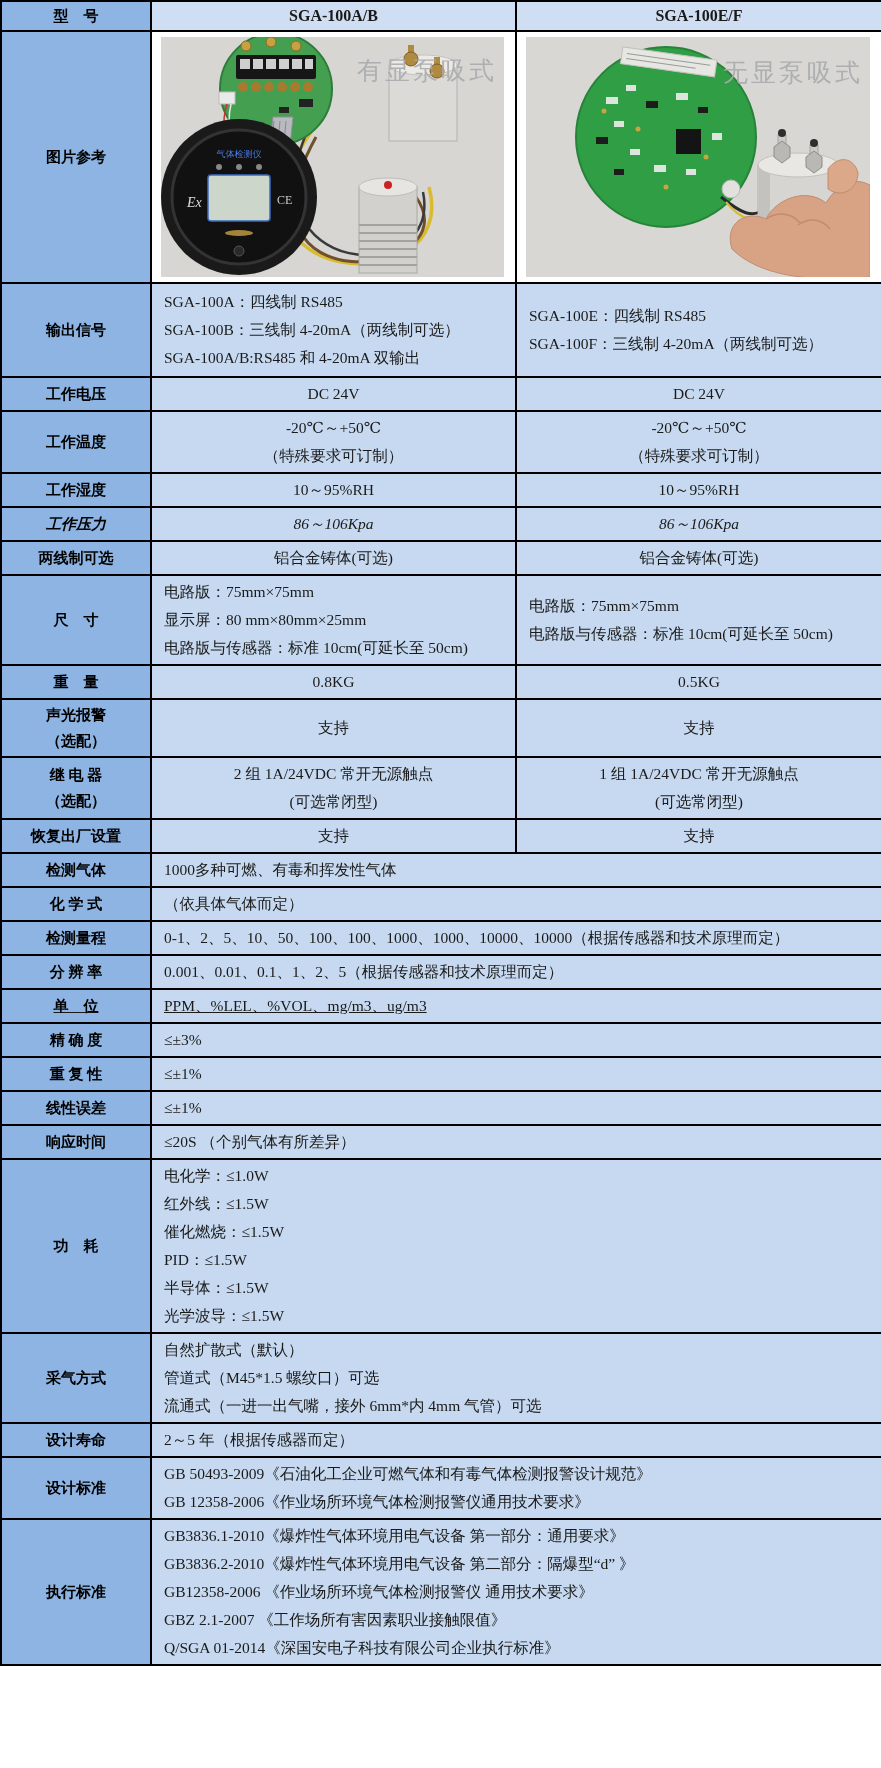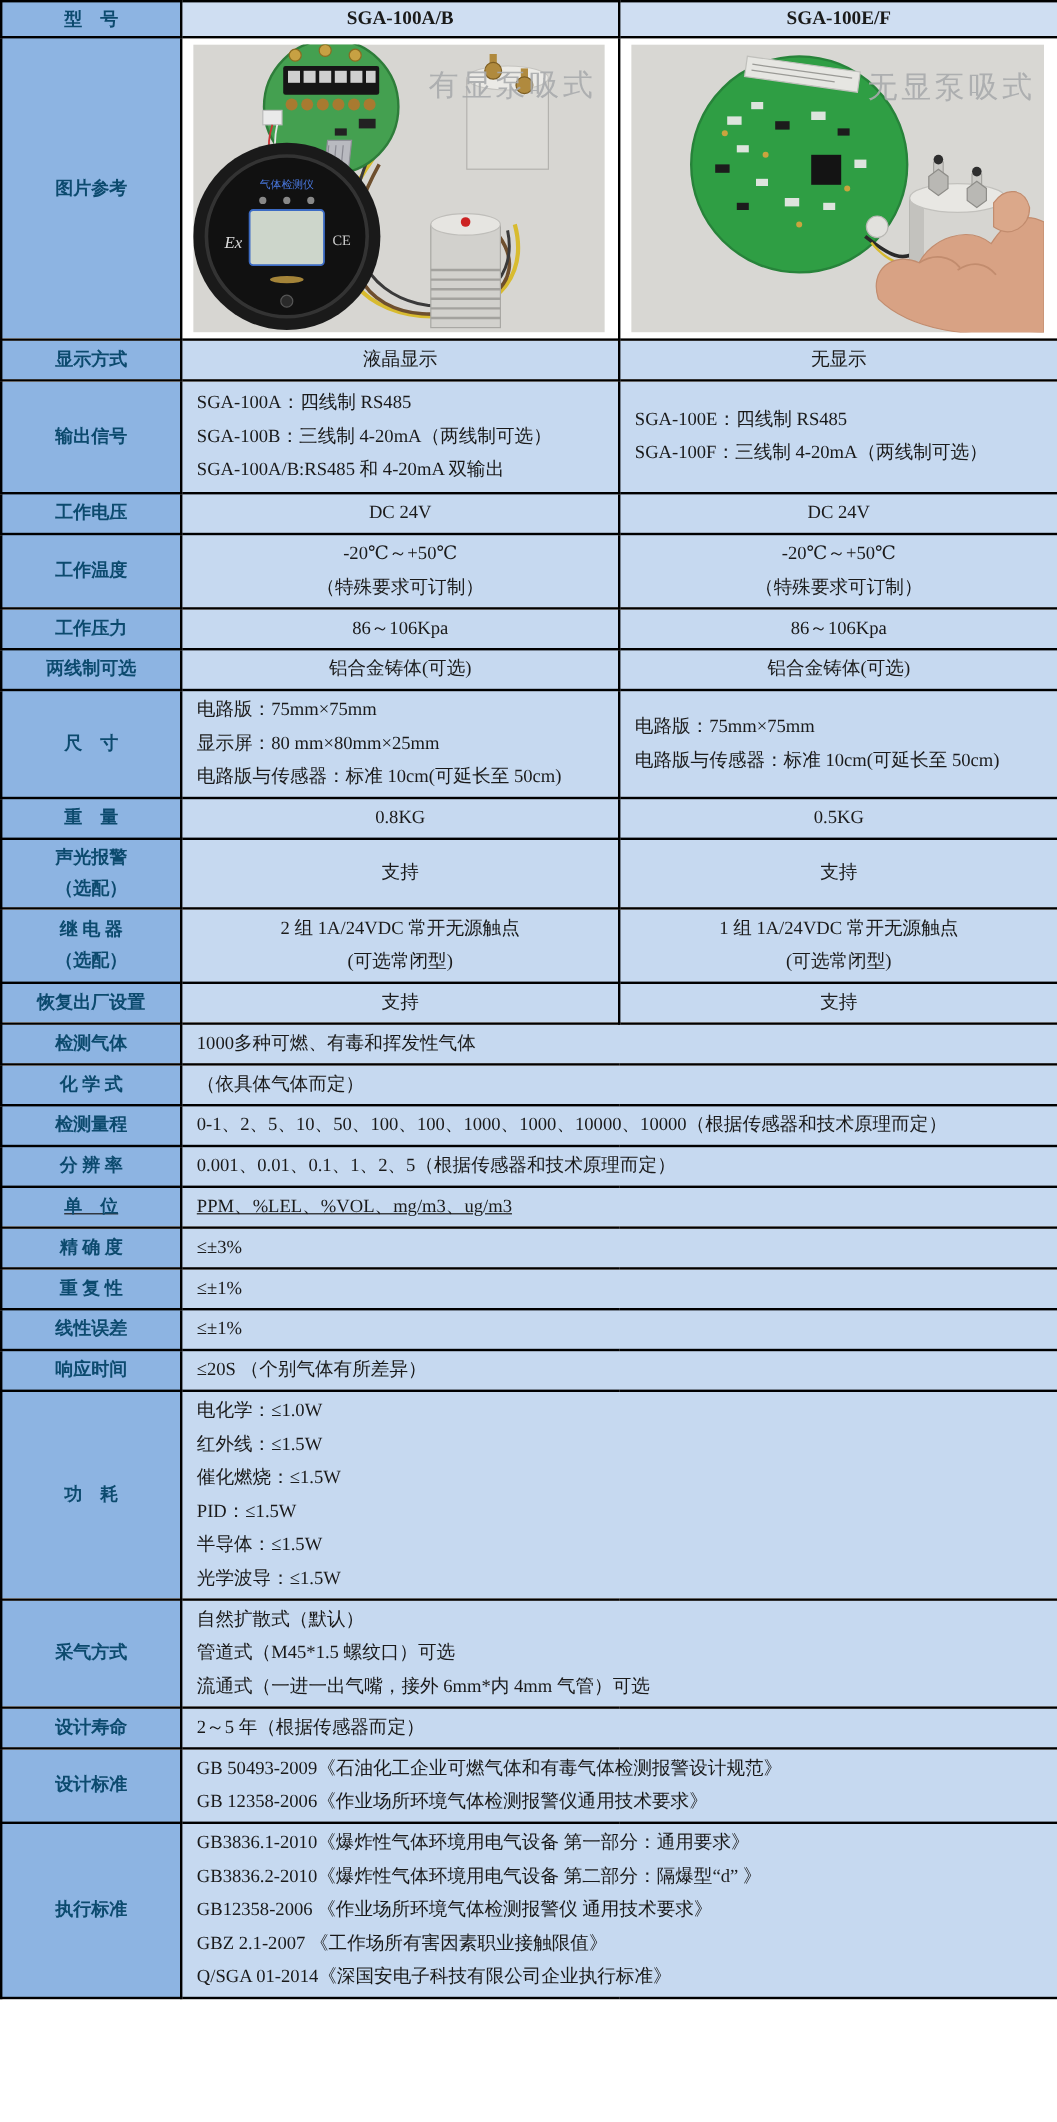--- a/index.html
+++ b/index.html
@@ -1,19 +1,19 @@
 <!DOCTYPE html>
 <html><head>
 <meta charset="utf-8">
 <style>
   html,body{margin:0;padding:0;background:#ffffff;}
   body{width:881px;height:1768px;font-family:"Liberation Serif","DejaVu Serif",serif;color:#1a1a1a;}
   table.spec{border-collapse:collapse;table-layout:fixed;width:881px;}
   td{border:2px solid #000;vertical-align:middle;overflow:hidden;}
-  .label-cell{background:#8db4e2;text-align:center;font-weight:bold;font-size:15px;color:#0c4a6e;padding:2px 2px;}
+  .label-cell{background:#8db4e2;text-align:center;font-weight:bold;font-size:15px;color:#000000;padding:2px 2px;}
   .label-cell div{line-height:26px;}
   .head-cell{background:#cfdef2;text-align:center;font-weight:bold;font-size:16px;}
   .data-cell{background:#c6d9f0;font-size:15.5px;padding:2px 8px;}
   .data-cell .ln{line-height:28px;white-space:nowrap;}
   .data-cell.center{text-align:center;}
   .data-cell.left{text-align:left;padding-left:12px;}
   .photo-cell{background:#ffffff;padding:5px 9px;}
   .photo-cell svg{display:block;}
   .wm{font-size:25px;fill:#a9abad;letter-spacing:3px;opacity:.9;}
 </style>
@@ -158,31 +158,20 @@
             <path d="M302,132 C312,118 328,120 332,136 C332,152 316,162 302,152 Z" fill="#dba88a" stroke="#c28c6e"></path>
             <path d="M240,182 C252,174 266,176 274,186" fill="none" stroke="#c28c6e" stroke-width="1.5"></path>
             <path d="M272,188 C284,180 296,182 304,192" fill="none" stroke="#c28c6e" stroke-width="1.5"></path>
           </g>
           <text class="wm" x="337" y="44" text-anchor="end">无显泵吸式</text>
         </svg>
       </td>
     </tr>
   </tbody>
   <tbody id="rows-body">
-      <tr style="height: 30px;">
-        <td class="label-cell">
-          <div>显示方式</div>
-        </td>
-        <td class="data-cell center">
-          <div class="ln">液晶显示</div>
-        </td>
-        <td class="data-cell center">
-          <div class="ln">无显示</div>
-        </td>
-      </tr>
       <tr style="height: 94px;">
         <td class="label-cell">
           <div>输出信号</div>
         </td>
         <td class="data-cell left">
           <div class="ln">SGA-100A：四线制 RS485</div>
           <div class="ln">SGA-100B：三线制 4-20mA（两线制可选）</div>
           <div class="ln">SGA-100A/B:RS485 和 4-20mA 双输出</div>
         </td>
         <td class="data-cell left">
@@ -208,20 +197,31 @@
         <td class="data-cell center">
           <div class="ln">-20℃～+50℃</div>
           <div class="ln">（特殊要求可订制）</div>
         </td>
         <td class="data-cell center">
           <div class="ln">-20℃～+50℃</div>
           <div class="ln">（特殊要求可订制）</div>
         </td>
       </tr>
       <tr style="height: 30px;">
+        <td class="label-cell">
+          <div>工作湿度</div>
+        </td>
+        <td class="data-cell center">
+          <div class="ln">10～95%RH</div>
+        </td>
+        <td class="data-cell center">
+          <div class="ln">10～95%RH</div>
+        </td>
+      </tr>
+      <tr style="height: 30px; font-style: italic;">
         <td class="label-cell">
           <div>工作压力</div>
         </td>
         <td class="data-cell center">
           <div class="ln">86～106Kpa</div>
         </td>
         <td class="data-cell center">
           <div class="ln">86～106Kpa</div>
         </td>
       </tr>

